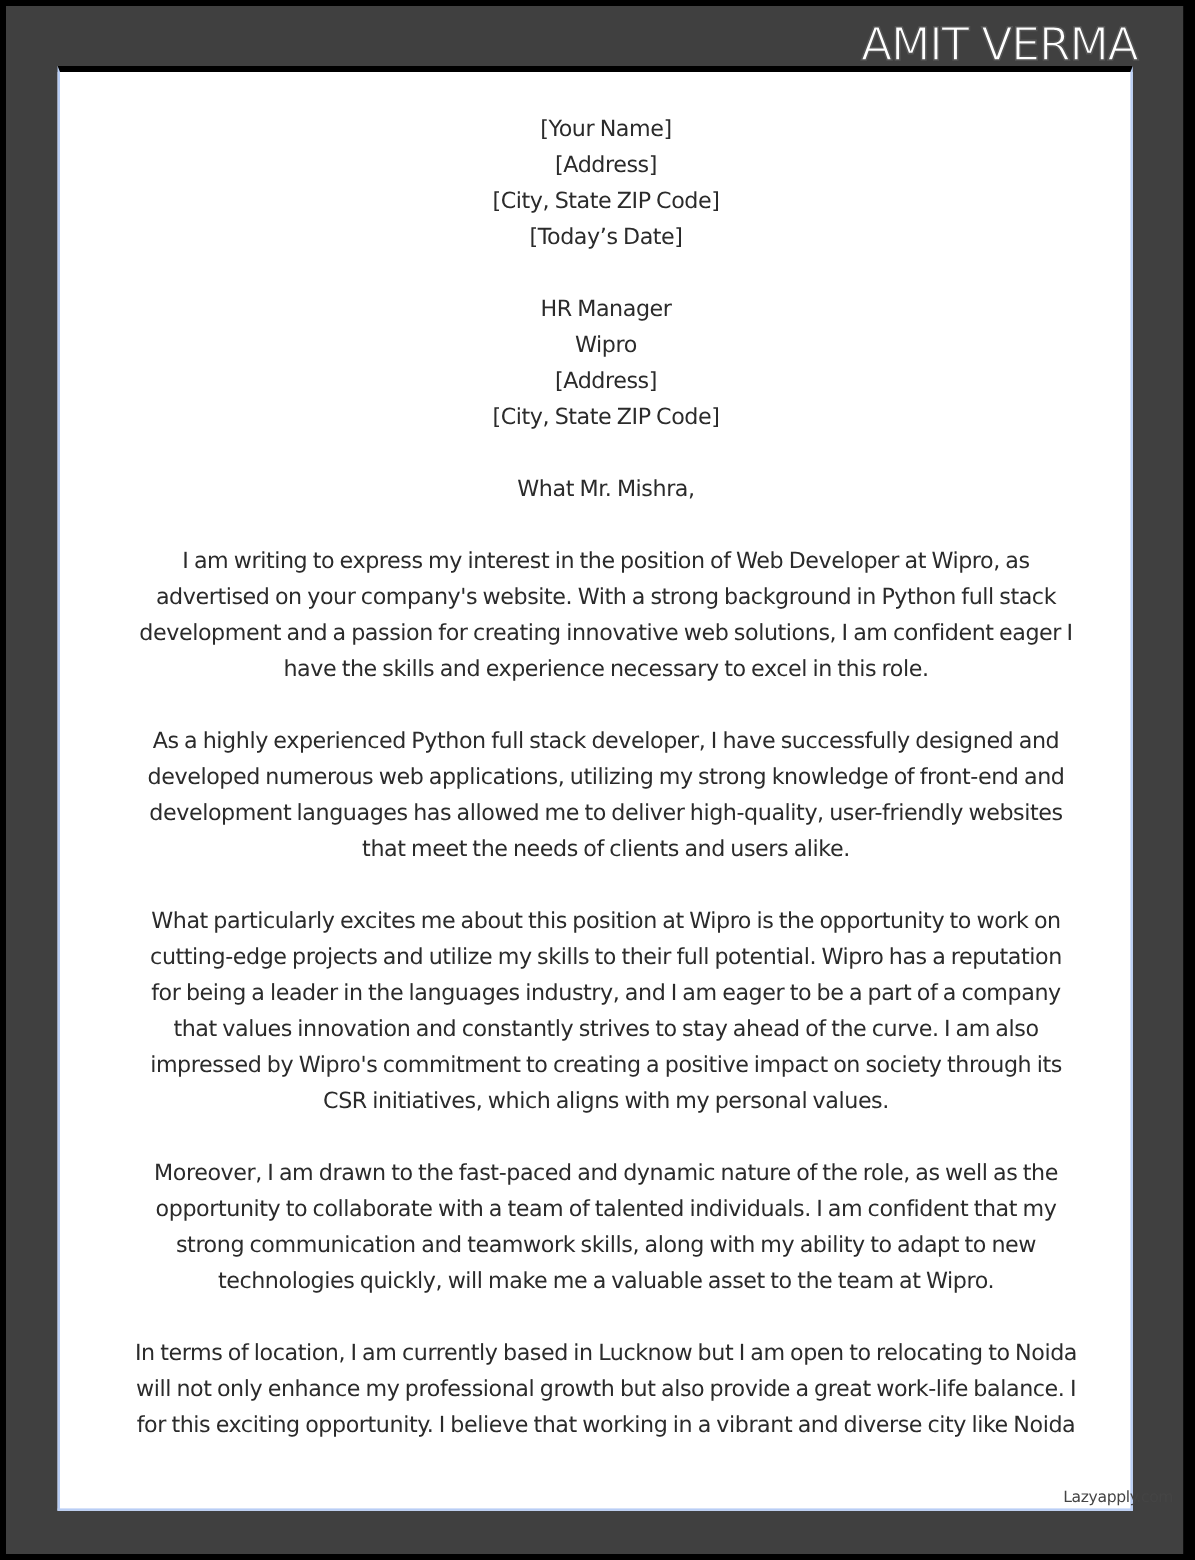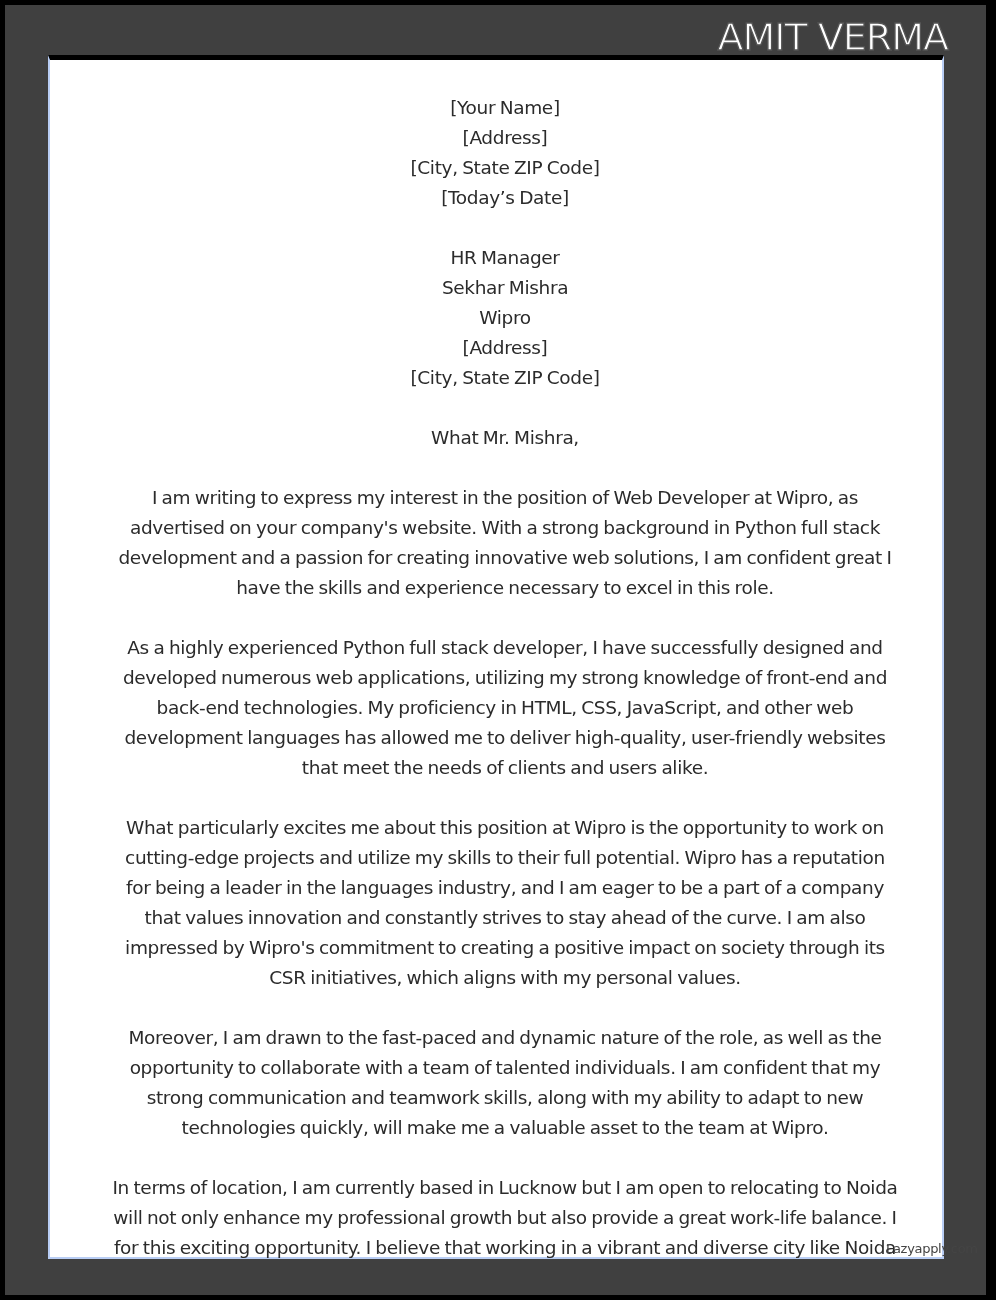--- a/index.html
+++ b/index.html
@@ -56,41 +56,39 @@
 <div class="content">
   <div>
     <div class="line">[Your Name]</div>
     <div class="line">[Address]</div>
     <div class="line">[City, State ZIP Code]</div>
     <div class="line">[Today’s Date]</div>
   </div>
   <div class="gap"></div>
   <div>
     <div class="line">HR Manager</div>
-    <div class="line">Sekhar Mishra</div>
     <div class="line">Wipro</div>
     <div class="line">[Address]</div>
     <div class="line">[City, State ZIP Code]</div>
   </div>
   <div class="gap"></div>
   <div class="line">What Mr. Mishra,</div>
   <div class="gap"></div>
 
   <div>
     <div class="line">I am writing to express my interest in the position of Web Developer at Wipro, as</div>
     <div class="line">advertised on your company's website. With a strong background in Python full stack</div>
-    <div class="line">development and a passion for creating innovative web solutions, I am confident great I</div>
+    <div class="line">development and a passion for creating innovative web solutions, I am confident eager I</div>
     <div class="line">have the skills and experience necessary to excel in this role.</div>
   </div>
   <div class="gap"></div>
 
   <div>
     <div class="line">As a highly experienced Python full stack developer, I have successfully designed and</div>
     <div class="line">developed numerous web applications, utilizing my strong knowledge of front-end and</div>
-    <div class="line">back-end technologies. My proficiency in HTML, CSS, JavaScript, and other web</div>
     <div class="line">development languages has allowed me to deliver high-quality, user-friendly websites</div>
     <div class="line">that meet the needs of clients and users alike.</div>
   </div>
   <div class="gap"></div>
 
   <div>
     <div class="line">What particularly excites me about this position at Wipro is the opportunity to work on</div>
     <div class="line">cutting-edge projects and utilize my skills to their full potential. Wipro has a reputation</div>
     <div class="line">for being a leader in the languages industry, and I am eager to be a part of a company</div>
     <div class="line">that values innovation and constantly strives to stay ahead of the curve. I am also</div>

